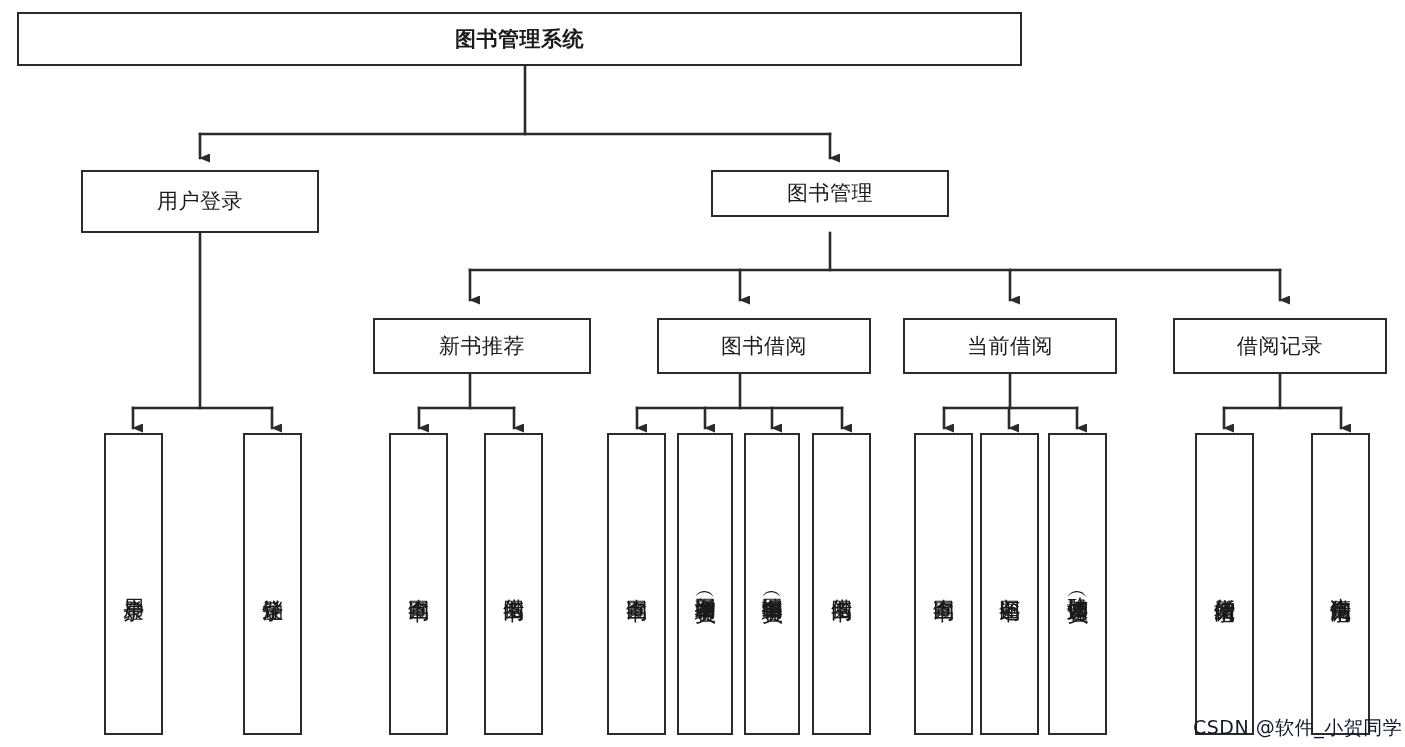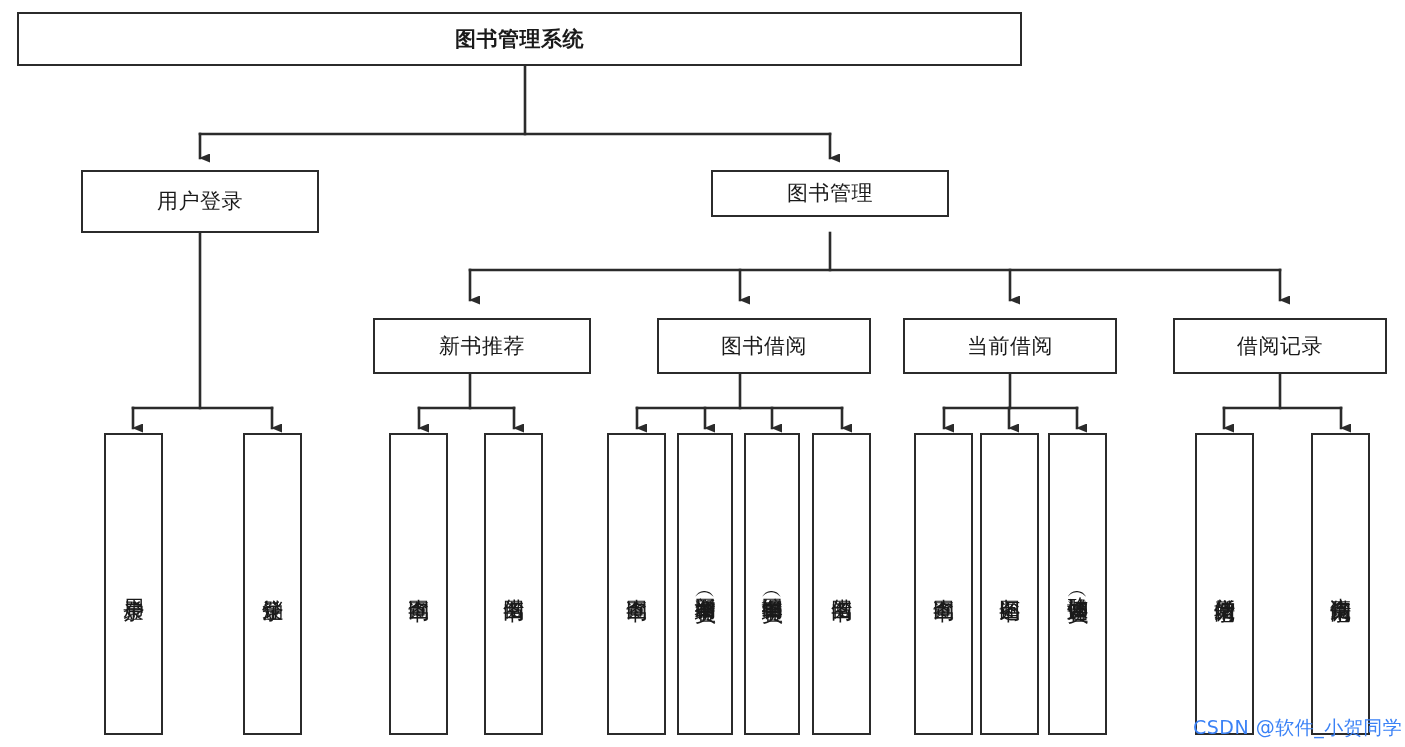--- a/index.html
+++ b/index.html
@@ -59,21 +59,21 @@
     text-orientation: upright;
     font-size: 21px;
     line-height: 1.16;
     letter-spacing: 1px;
     white-space: nowrap;
     max-height: 270px;
   }
   .watermark {
     position: absolute;
     font-size: 19px;
-    color: #3b82f6;
+    color: #0f172a;
     white-space: nowrap;
     letter-spacing: 0.5px;
   }
 </style>
 </head>
 <body>
 
 <div id="canvas">
 
   <svg id="edges" viewBox="0 0 1405 747">

